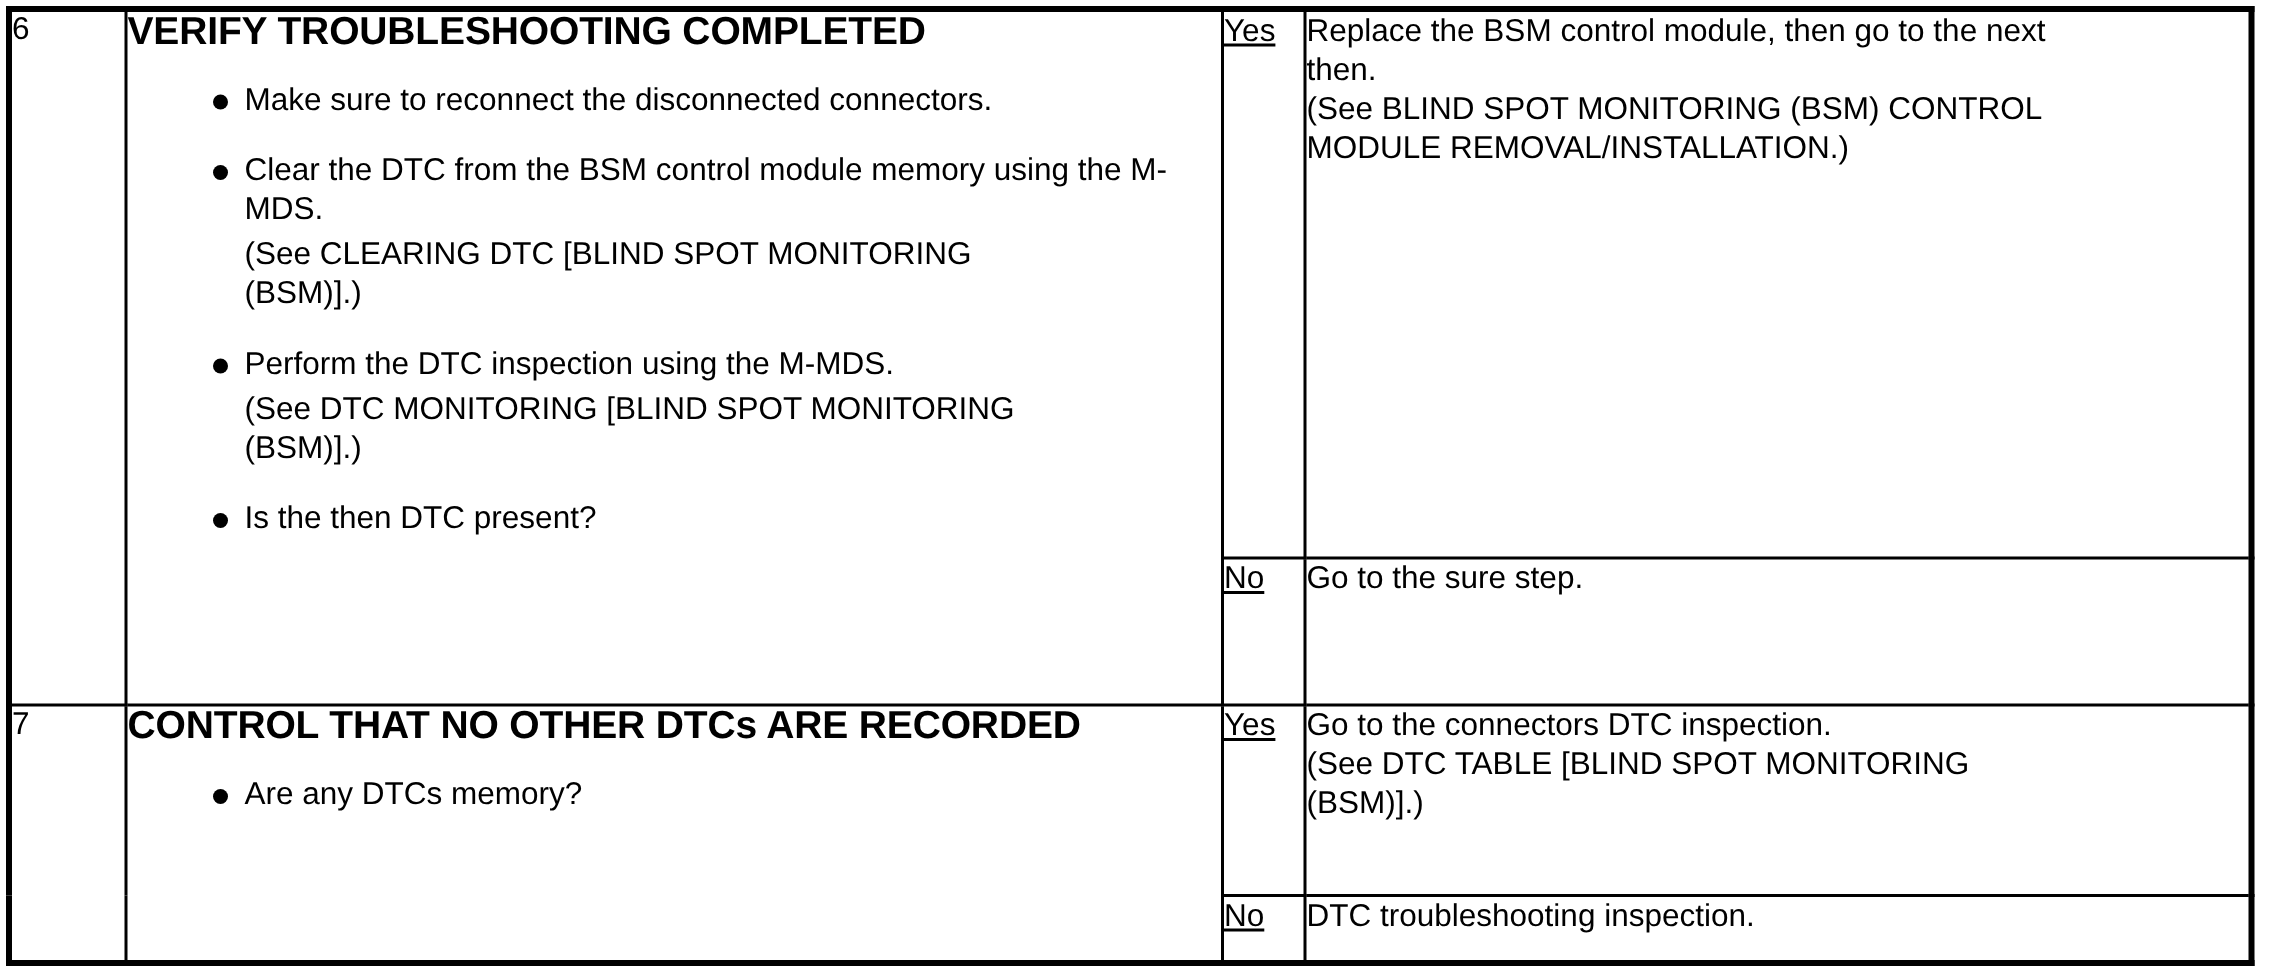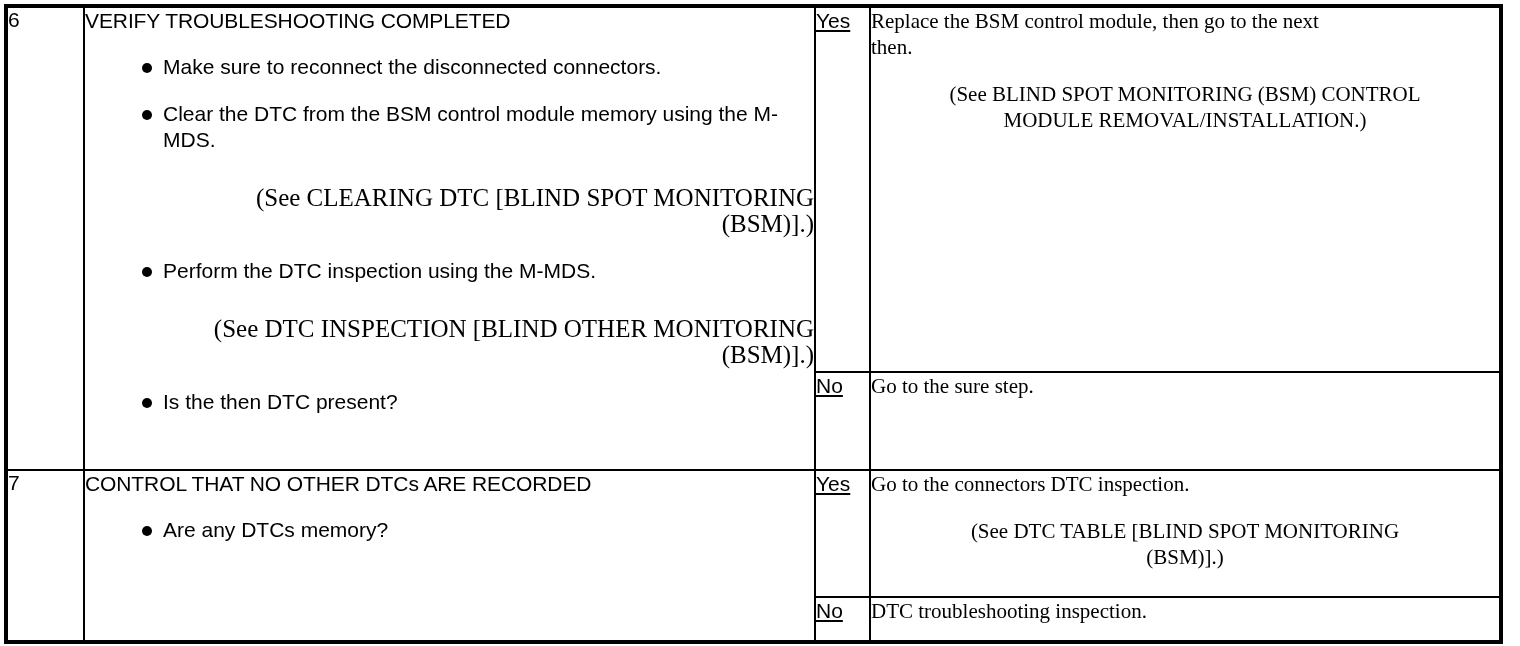--- a/index.html
+++ b/index.html
@@ -67,22 +67,22 @@
   }
 
   .action-cell {
     padding: 6px 8px 10px 9px;
     font-size: 21px;
     line-height: 26px;
   }
 
   
   .step-title {
-    font-size: 21px;
-    font-weight: normal;
+    font-size: 26px;
+    font-weight: bold;
     line-height: 25px;
     letter-spacing: -0.1px;
     margin: 0 0 0 0;
   }
 
   .bullet-list {
     list-style: none;
     margin: 0;
     padding: 0;
   }
@@ -99,36 +99,33 @@
     position: absolute;
     left: 57px;
     top: 9px;
     width: 10px;
     height: 10px;
     background: #000;
     border-radius: 50%;
   }
 
   .note-para {
-    font-size: 25px;
+    font-size: 21px;
     line-height: 26px;
     padding-left: 78px;
-    margin-top: 32px;
-    text-align: right;
+    margin-top: 4px;
   }
 
   .action-para {
     margin: 0;
   }
   .action-para + .action-para {
-    margin-top: 21px;
-    text-align: center;
-  }
-
-  .nowrap-break { display: block; font-family: Liberation Serif, serif; }
+  }
+
+  .nowrap-break { display: block; }
 </style>
 </head>
 <body>
 
 <div class="page">
 
   <table class="ts-table">
     <colgroup>
       <col class="c-step">
       <col class="c-body">
@@ -161,21 +158,21 @@
               <span class="nowrap-break">(See CLEARING DTC [BLIND SPOT MONITORING</span>
               <span class="nowrap-break">(BSM)].)</span>
             </li>
 
             <li class="bullet-item">
               <span class="dot"></span>
               <span>Perform the DTC inspection using the M-MDS.</span>
             </li>
 
             <li class="note-para">
-              <span class="nowrap-break">(See DTC INSPECTION [BLIND OTHER MONITORING</span>
+              <span class="nowrap-break">(See DTC MONITORING [BLIND SPOT MONITORING</span>
               <span class="nowrap-break">(BSM)].)</span>
             </li>
 
             <li class="bullet-item">
               <span class="dot"></span>
               <span>Is the then DTC present?</span>
             </li>
 
           </ul>
         </td>

